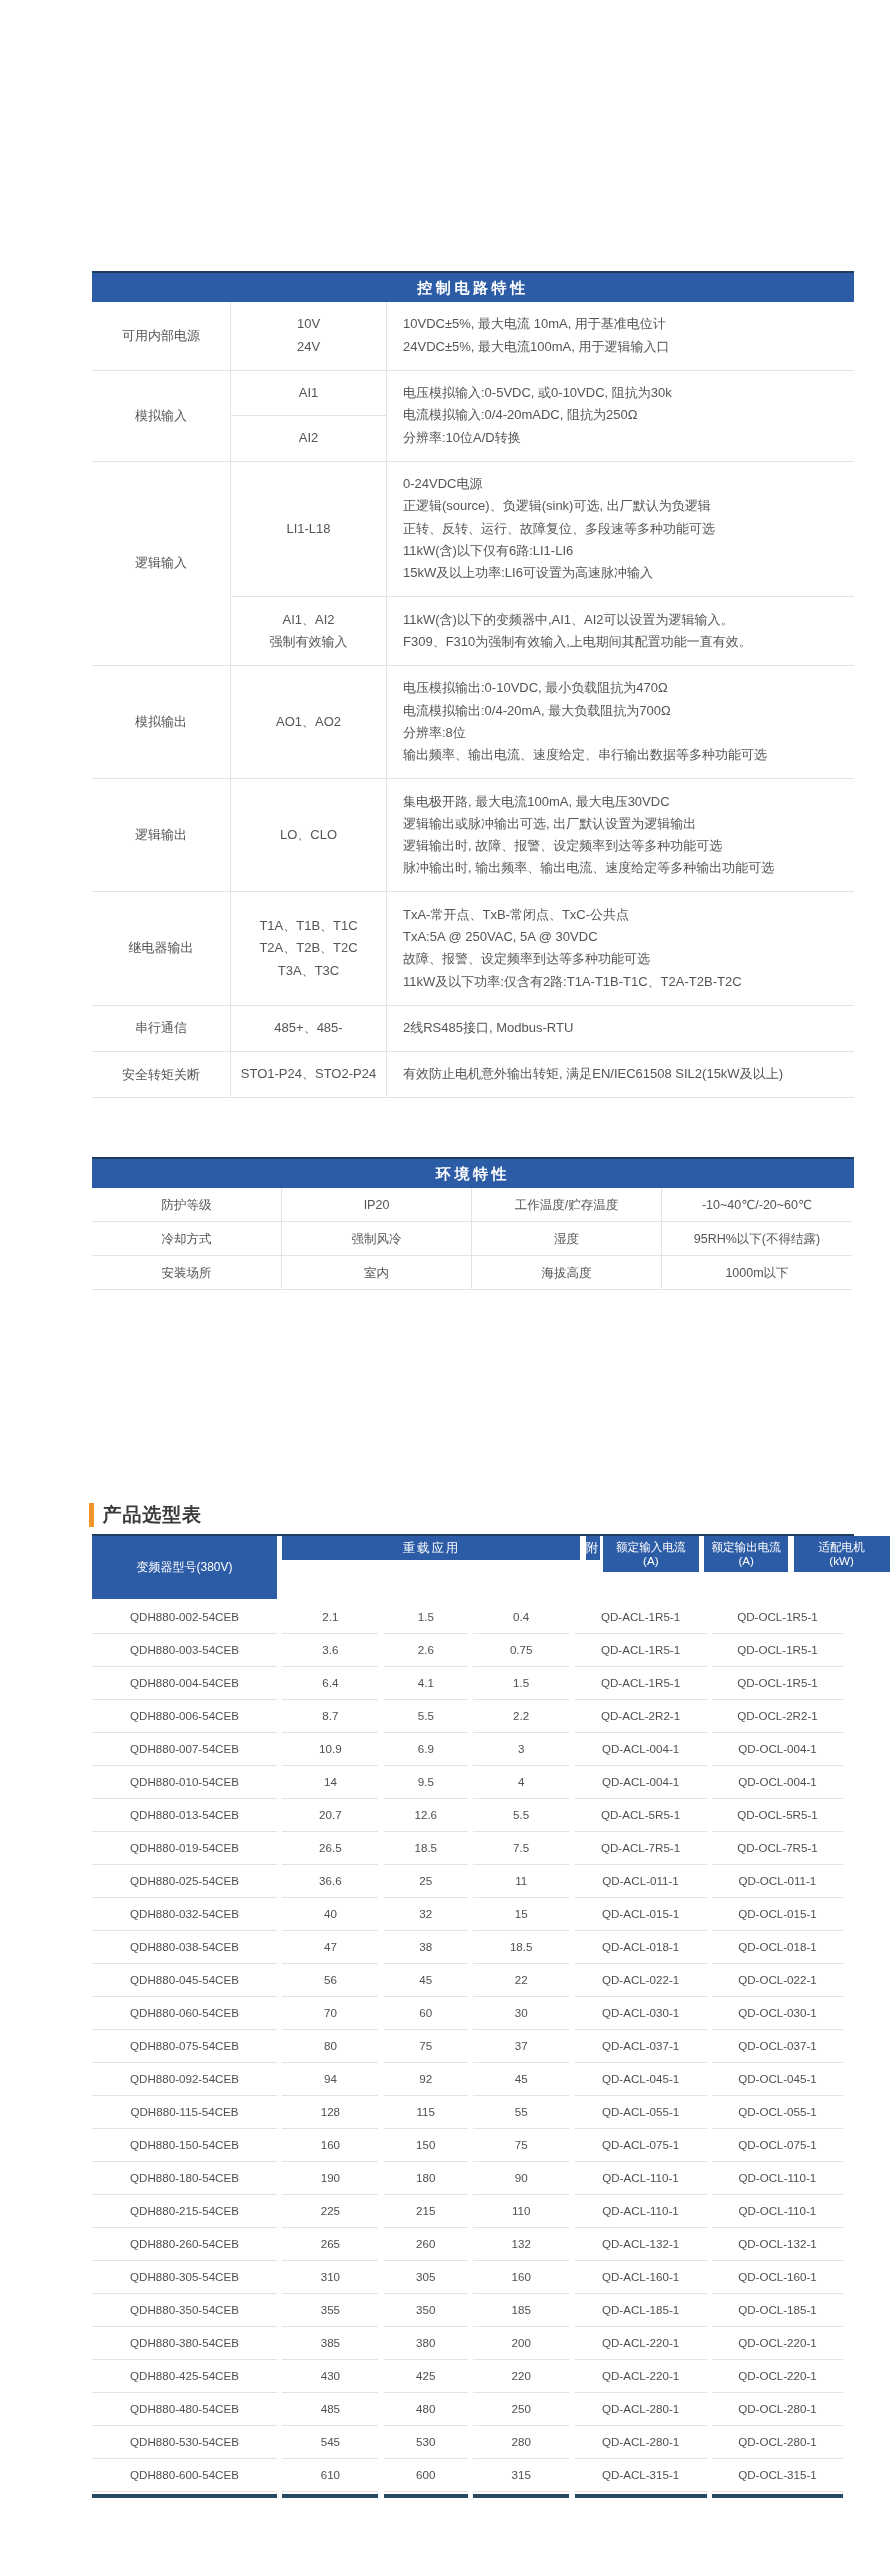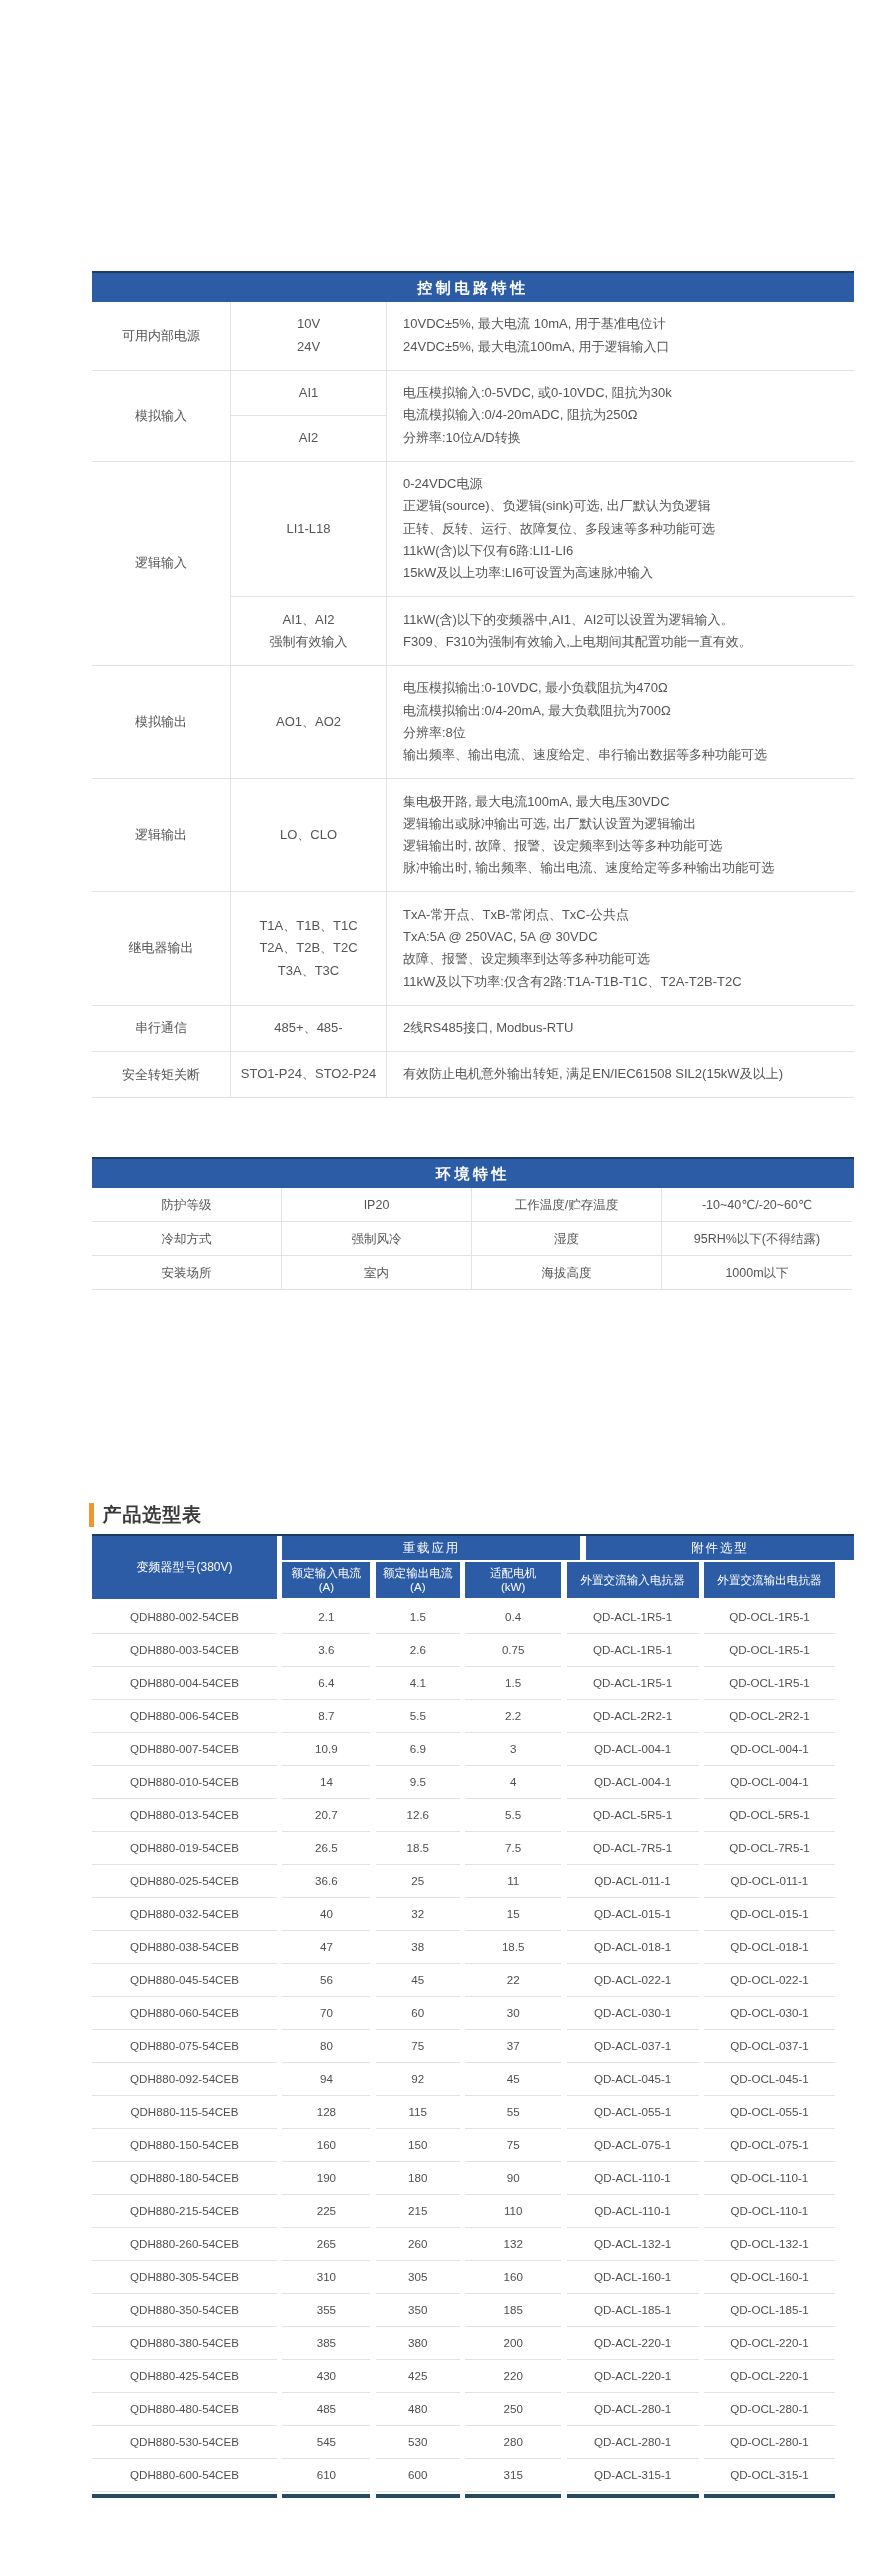--- a/index.html
+++ b/index.html
@@ -38,36 +38,36 @@
   
   .ptitle{position:absolute;top:1501px;left:89px;height:27px;display:flex;align-items:center;}
   .accent{width:4.5px;height:24px;background:#f0952b;margin-right:9px;flex-shrink:0;}
   .ptext{font-size:19px;font-weight:bold;color:#3a3a3a;letter-spacing:0.9px;}
 
   
   .ptable{top:1534px;}
   .phead{display:flex;gap:5.4px;margin-top:0;}
   .ph-model{width:185px;height:63px;background:#2d5ca7;color:#fff;font-size:12px;
             display:flex;align-items:center;justify-content:center;flex-shrink:0;}
-  .ph-right{flex:1;display:flex;flex-direction:column;gap:2.7px;min-width:0;}
+  .ph-right{flex:1;display:flex;gap:2.7px;min-width:0;}
   .ph-groups{display:flex;gap:5.4px;height:24px;}
   .ph-group{background:#2d5ca7;color:#fff;font-size:12.5px;line-height:24px;text-align:center;letter-spacing:1.8px;}
   .g1{width:298px;flex-shrink:0;}
   .g2{flex:1;}
   .ph-subs{display:flex;gap:5.4px;height:36px;}
   .shcell{background:#2d5ca7;color:#fff;display:flex;flex-direction:column;align-items:center;justify-content:center;flex-shrink:0;box-sizing:border-box;}
   .shline{line-height:14.3px;font-size:11.6px;white-space:nowrap;}
   .pbody{margin-top:1.8px;}
   .prow{display:flex;gap:5.4px;}
   .pcell{height:33px;line-height:32px;text-align:center;font-size:11.6px;color:#4f4f4f;
          box-sizing:border-box;border-bottom:0.9px solid #e2e2e2;flex-shrink:0;white-space:nowrap;}
   .prow:last-of-type .pcell{border-bottom:none;}
   .cap{margin-top:2.7px;}
   .capcell{height:3.6px;background:#274a63;flex-shrink:0;}
-  .w0{width:185px;}.w1{width:88px;align-items:center;}.w2{width:84px;}.w3{width:96px;}.w4{width:132px;}.w5{width:131px;}
+  .w0{width:185px;}.w1{width:96px;align-items:center;}.w2{width:84px;}.w3{width:96px;}.w4{width:132px;}.w5{width:131px;}
 </style>
 </head>
 <body>
 
 <div class="sheet">
 
   <section class="tbl control">
     <div class="navy-top"></div>
     <div class="band">控制电路特性</div>
     <div id="control-body">

